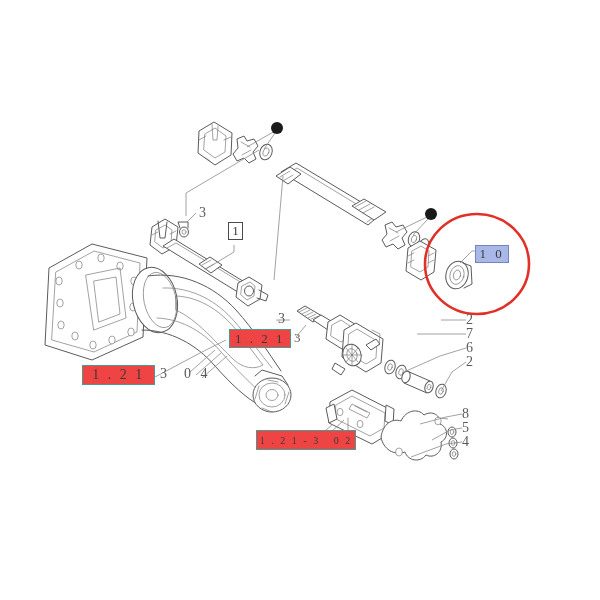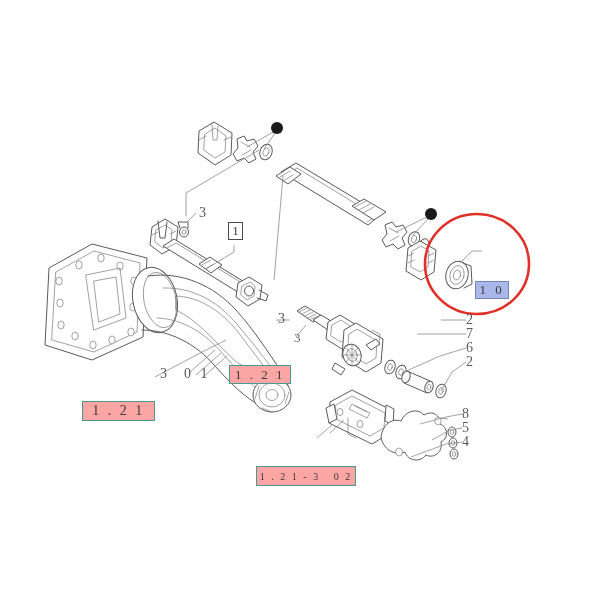--- a/index.html
+++ b/index.html
@@ -29,24 +29,23 @@
   .chip {
     position: absolute;
     box-sizing: border-box;
     display: flex;
     align-items: center;
     justify-content: center;
     letter-spacing: 2.5px;
     color: #3a3a3a;
     font-family: "Liberation Serif", serif;
     white-space: pre;
-    margin-top: 36px;
   }
   .chip-teal {
-    background: #fca5a5;
+    background: #ef4444;
     border: 1px solid #4a9a92;
     font-size: 14px;
   }
   .chip-blue {
     background: #a9b8e8;
     border: 1px solid #7585bb;
     font-size: 13px;
     letter-spacing: 3px;
   }
   
@@ -322,21 +321,21 @@
 
       <path class="lead" d="M234 245 L234 252 L206 269"></path>
     </g>
 
     <ellipse cx="477" cy="264" rx="52" ry="50" fill="none" stroke="#e03028" stroke-width="2.6"></ellipse>
 
   </svg>
 
   <div class="chip chip-teal" style="left:82px; top:365px; width:73px; height:20px;">1 . 2 1</div>
   <div class="num" style="left:160px; top:366px;">3</div>
-  <div class="num" style="left:184px; top:366px;">0 1</div>
+  <div class="num" style="left:184px; top:366px;">0 4</div>
 
   <div class="chip chip-teal" style="left:229px; top:329px; width:62px; height:19px; font-size:13px;">1 . 2 1</div>
   <div class="num num-sm" style="left:294px; top:330px;">3</div>
 
   <div class="chip chip-teal" style="left:256px; top:430px; width:100px; height:20px; font-size:10px; letter-spacing:2px;">1 . 2 1 - 3   0 2</div>
 
   <div class="chip chip-blue" style="left:475px; top:245px; width:34px; height:18px;">1 0</div>
 
   <div class="refbox" style="left:228px; top:222px; width:15px; height:18px;">1</div>
 

